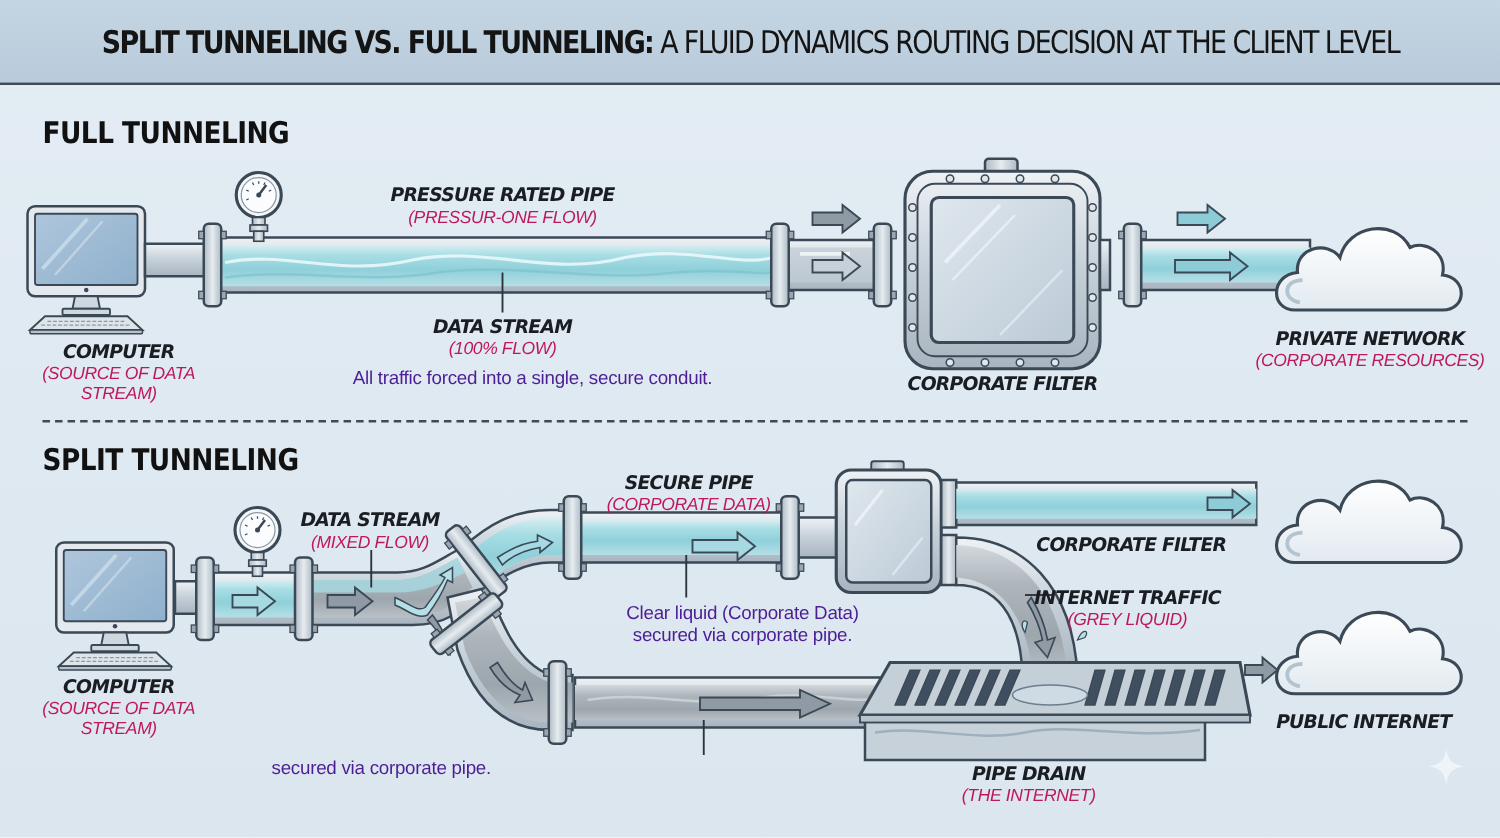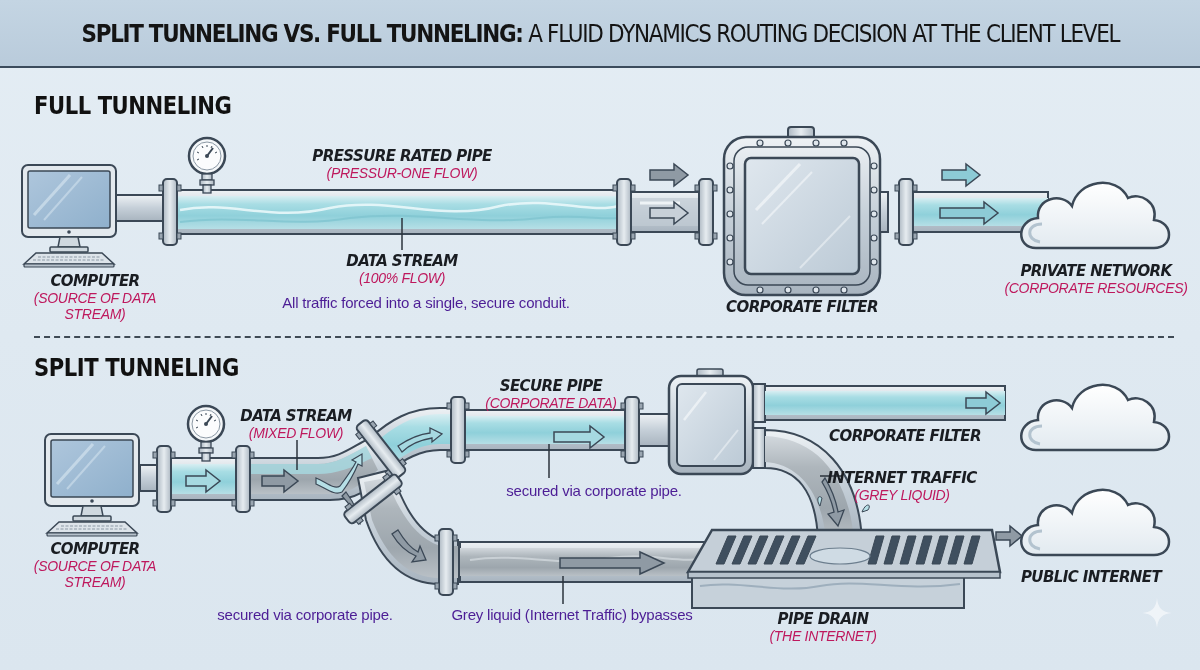--- a/index.html
+++ b/index.html
@@ -399,27 +399,27 @@
   <span class="s">(CORPORATE DATA)</span>
 </div>
 <div class="lbl" style="left:905px; top:428px;">
   <span class="b">CORPORATE FILTER</span>
 </div>
 <div class="lbl" style="left:902px; top:470px;">
   <span class="b">INTERNET TRAFFIC</span>
   <span class="s">(GREY LIQUID)</span>
 </div>
 <div class="note" style="left:594px; top:482px;">
+  <div>Clear liquid (Corporate Data)</div>
   <div>secured via corporate pipe.</div>
 </div>
 <div class="note" style="left:305px; top:606px;">
   <div>secured via corporate pipe.</div>
 </div>
 <div class="note" style="left:572px; top:606px;">
-  <div>Grey liquid (Internet Traffic) bypasses</div>
 </div>
 <div class="lbl" style="left:823px; top:611px;">
   <span class="b">PIPE DRAIN</span>
   <span class="s">(THE INTERNET)</span>
 </div>
 <div class="lbl" style="left:1091px; top:569px;">
   <span class="b">PUBLIC INTERNET</span>
 </div>
 
 <svg class="sparkle" viewBox="0 0 30 30">

